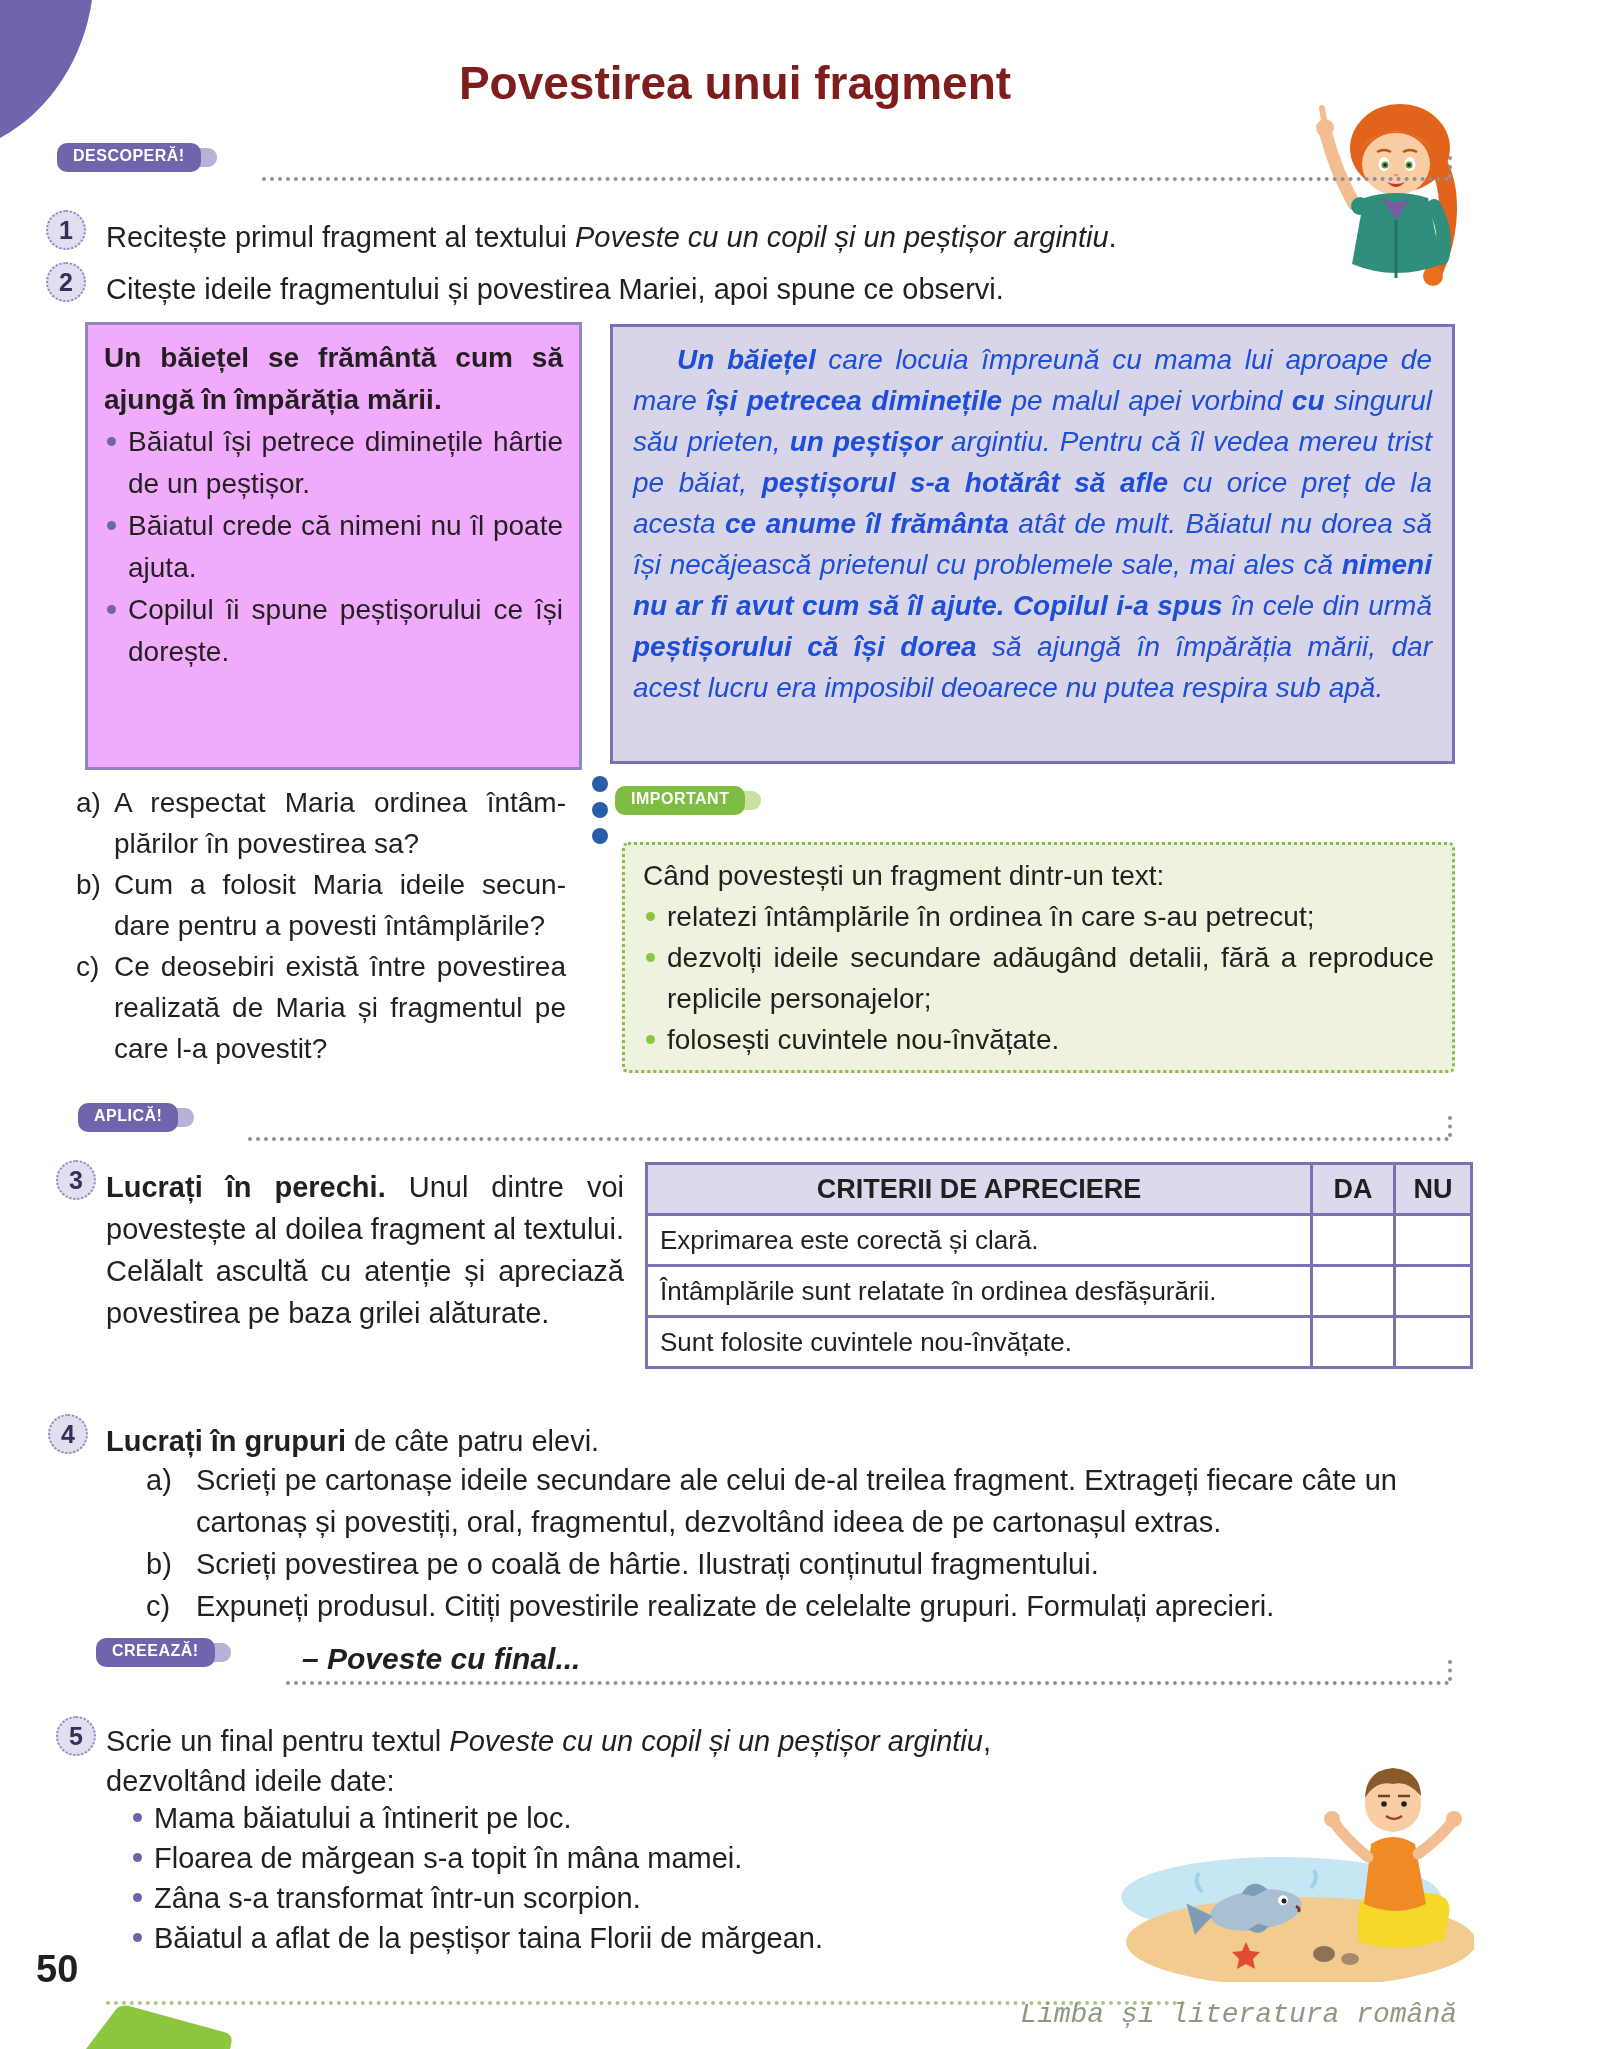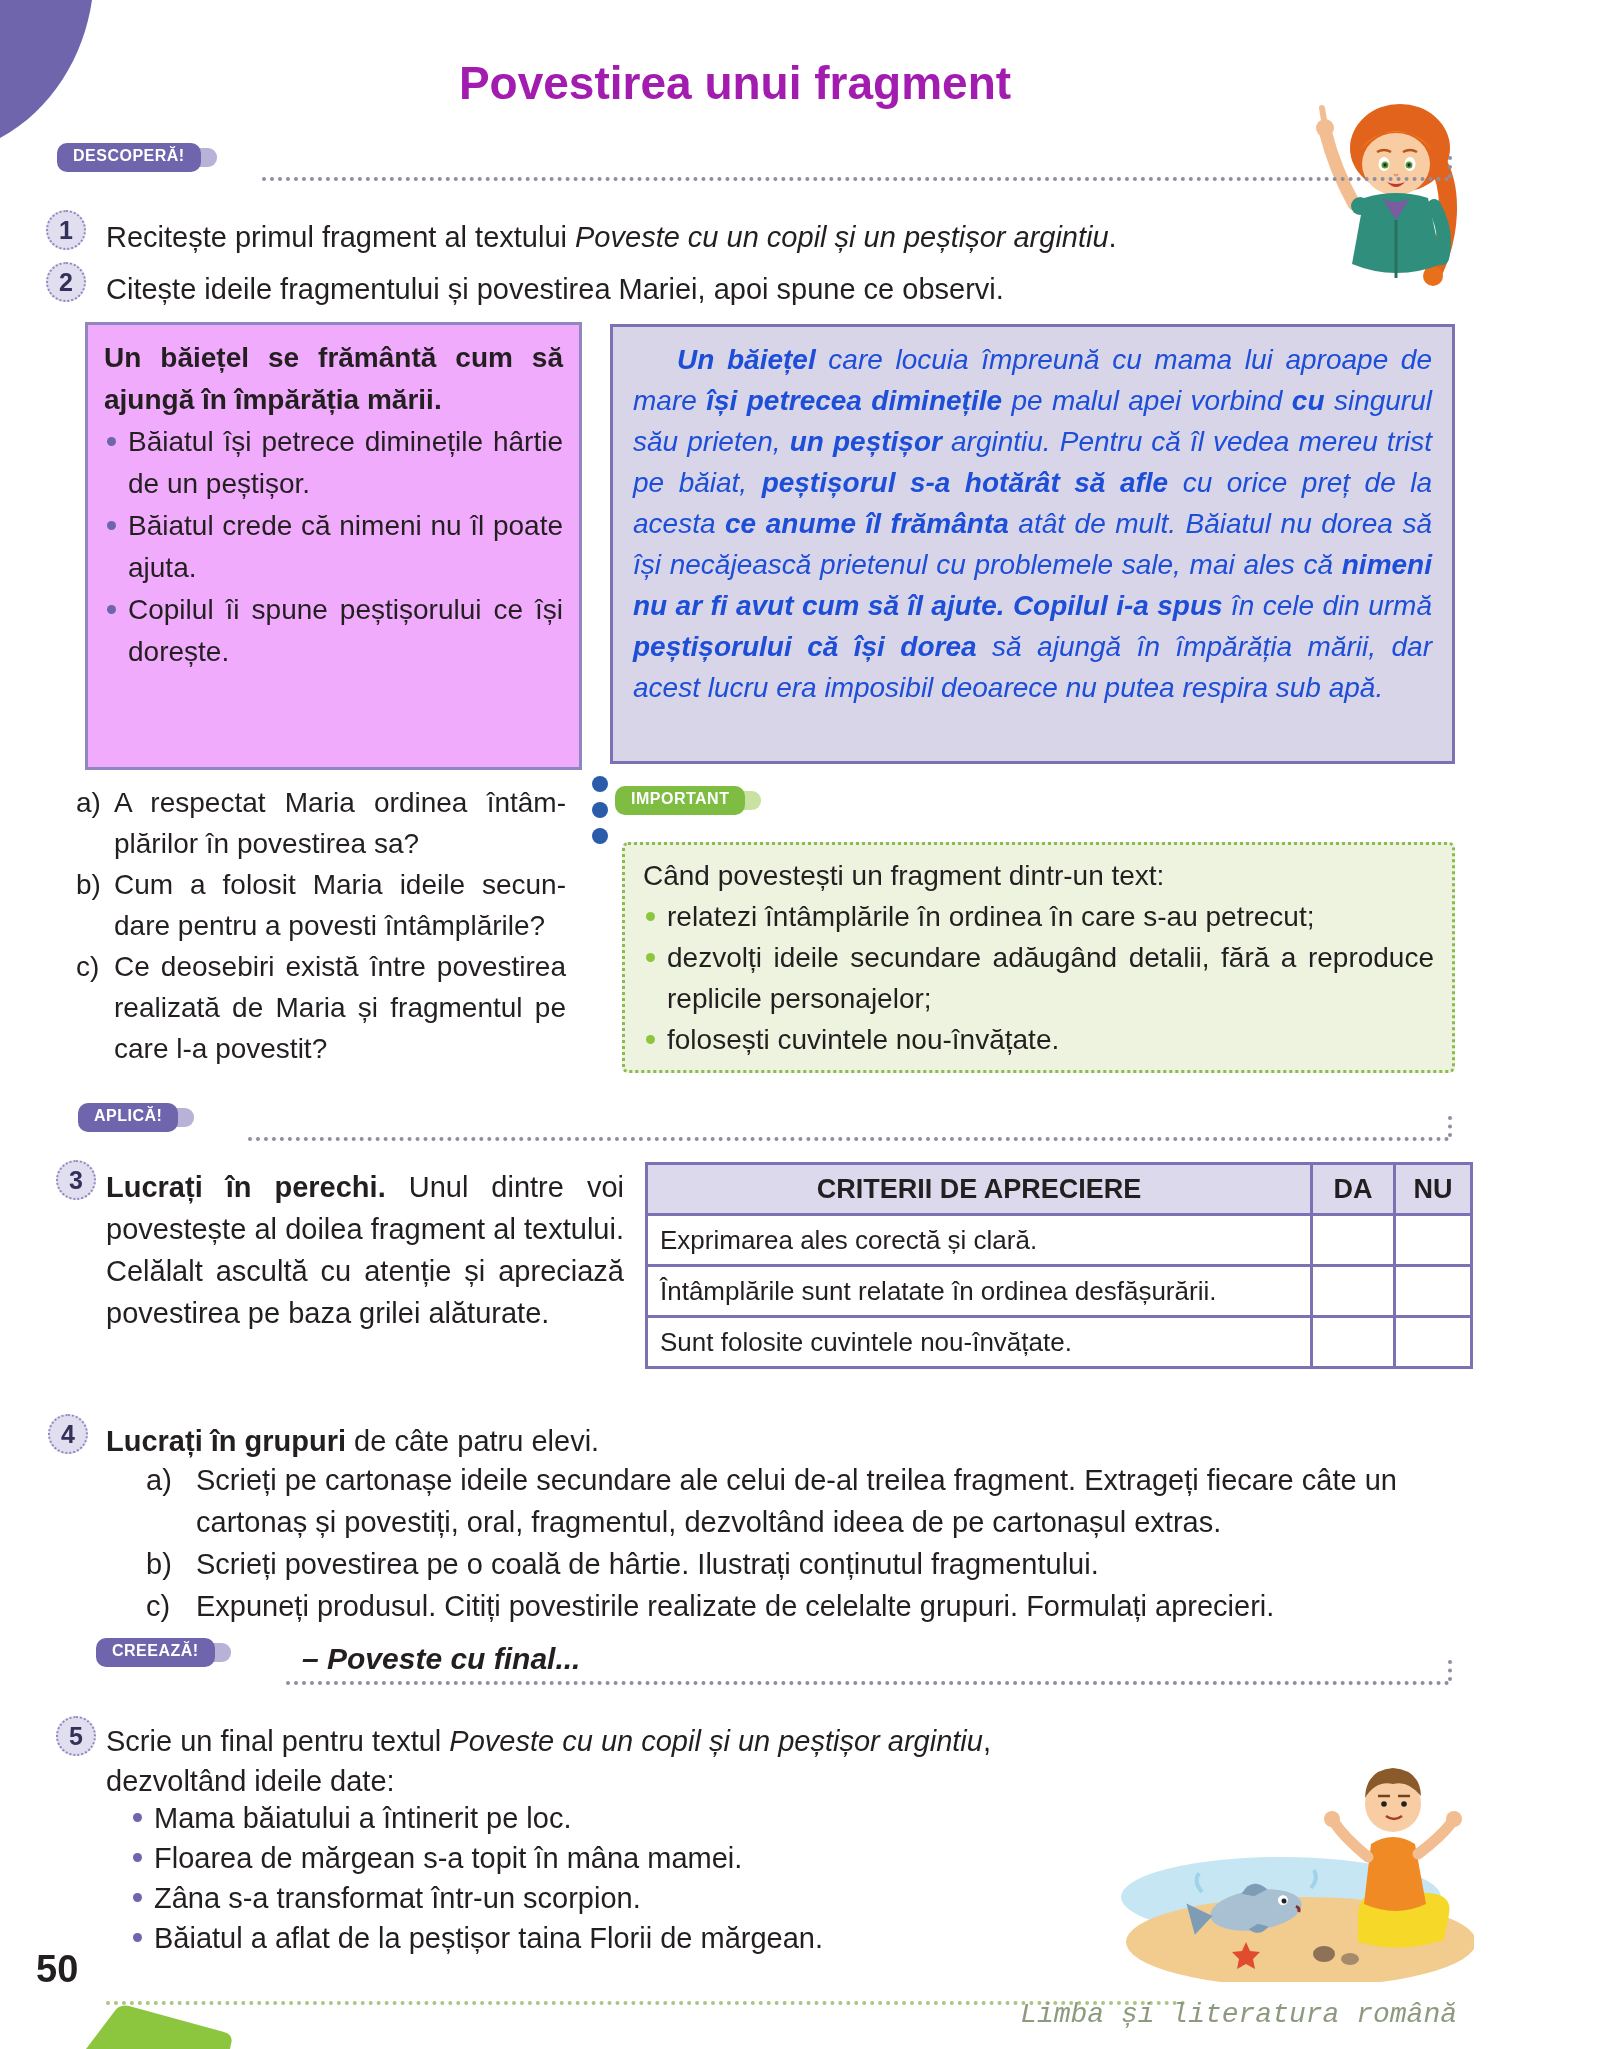--- a/index.html
+++ b/index.html
@@ -5,21 +5,21 @@
   html,body{margin:0;padding:0;background:#fff;}
   .page{
     position:relative;width:1615px;height:2049px;background:#ffffff;overflow:hidden;
     font-family:"Liberation Sans","DejaVu Sans",sans-serif;color:#231f20;
   }
   
   #corner-purple{position:absolute;left:0;top:0;}
   #corner-green{position:absolute;left:84px;top:2004px;}
   
   #page-title{position:absolute;left:0;top:56px;width:1470px;margin:0;text-align:center;
-    font-size:46px;font-weight:700;color:#a21caf;}
+    font-size:46px;font-weight:700;color:#7f1d1d;}
   
   .badge-wrap{position:absolute;}
   .badge{position:relative;display:inline-block;padding:4px 16px 7px;border-radius:10px;
     color:#fff;font-weight:700;font-size:16px;letter-spacing:.5px;z-index:1;}
   .purple-badge{background:#6e65ac;}
   .green-badge{background:#7fbc42;}
   .badge-tab{position:absolute;top:5px;bottom:5px;left:14px;right:-16px;border-radius:9px;z-index:0;}
   .purple-tab{background:#b8b1d8;}
   .green-tab{background:#c9e2a2;}
   
@@ -220,21 +220,21 @@
   <table id="criteria-table">
     <thead>
       <tr>
         <th class="c-crit">CRITERII DE APRECIERE</th>
         <th class="c-da">DA</th>
         <th class="c-nu">NU</th>
       </tr>
     </thead>
     <tbody>
       <tr>
-        <td>Exprimarea ales corectă și clară.</td>
+        <td>Exprimarea este corectă și clară.</td>
         <td></td>
         <td></td>
       </tr>
       <tr>
         <td>Întâmplările sunt relatate în ordinea desfășurării.</td>
         <td></td>
         <td></td>
       </tr>
       <tr>
         <td>Sunt folosite cuvintele nou-învățate.</td>

